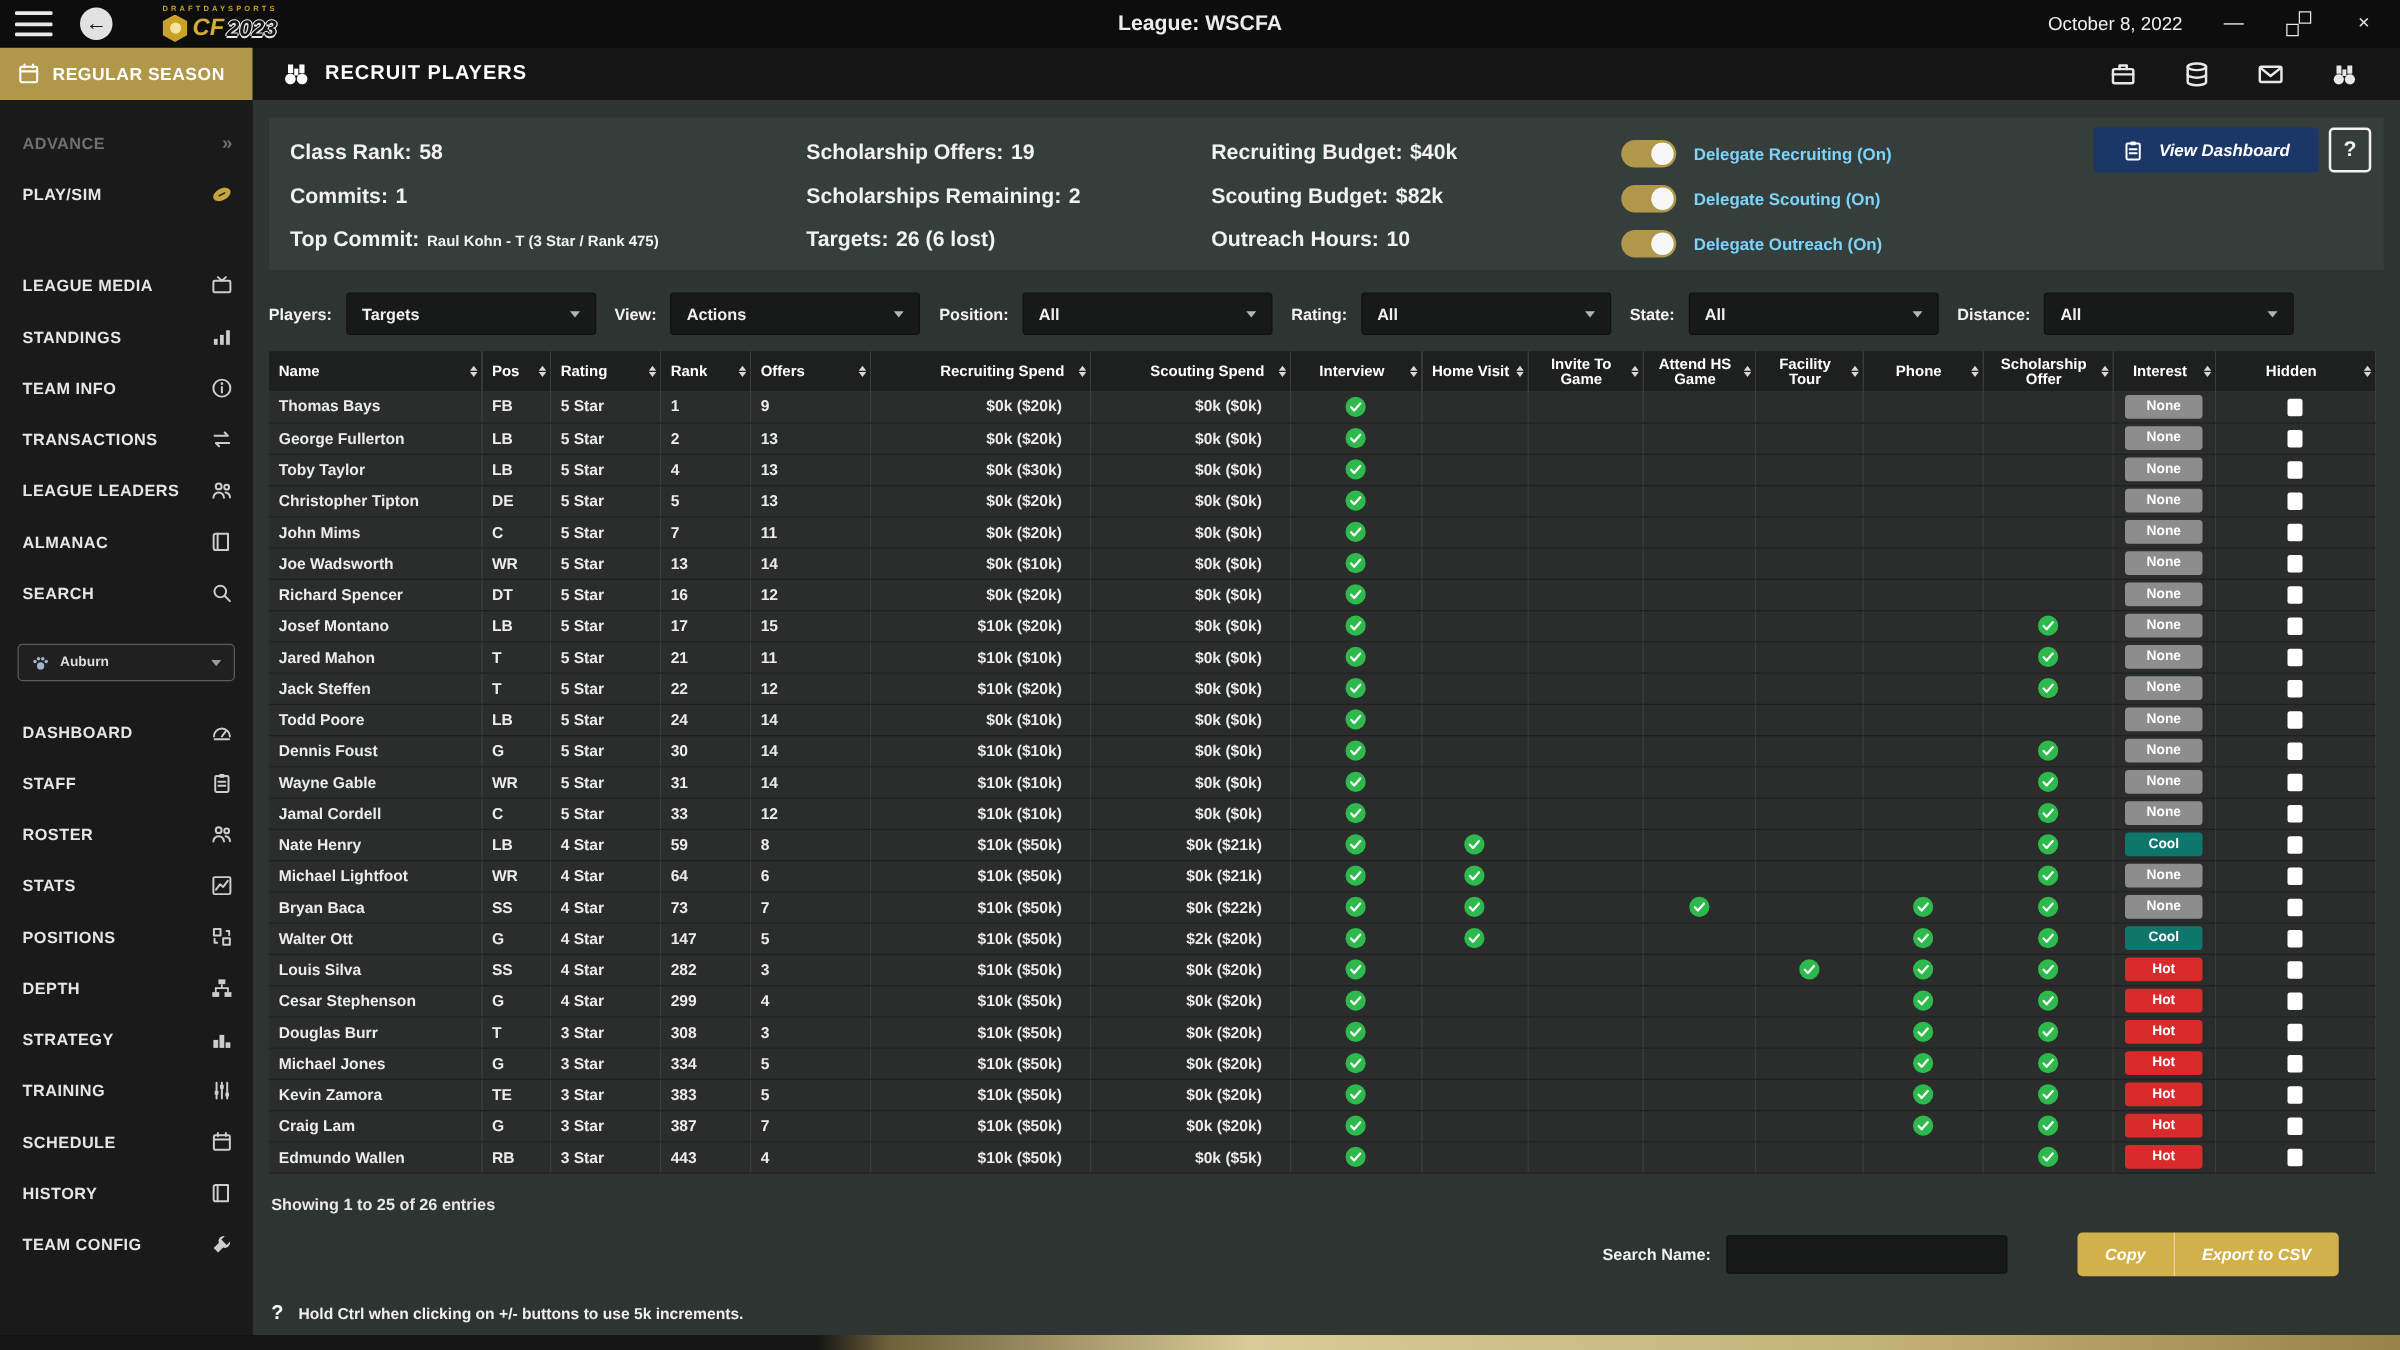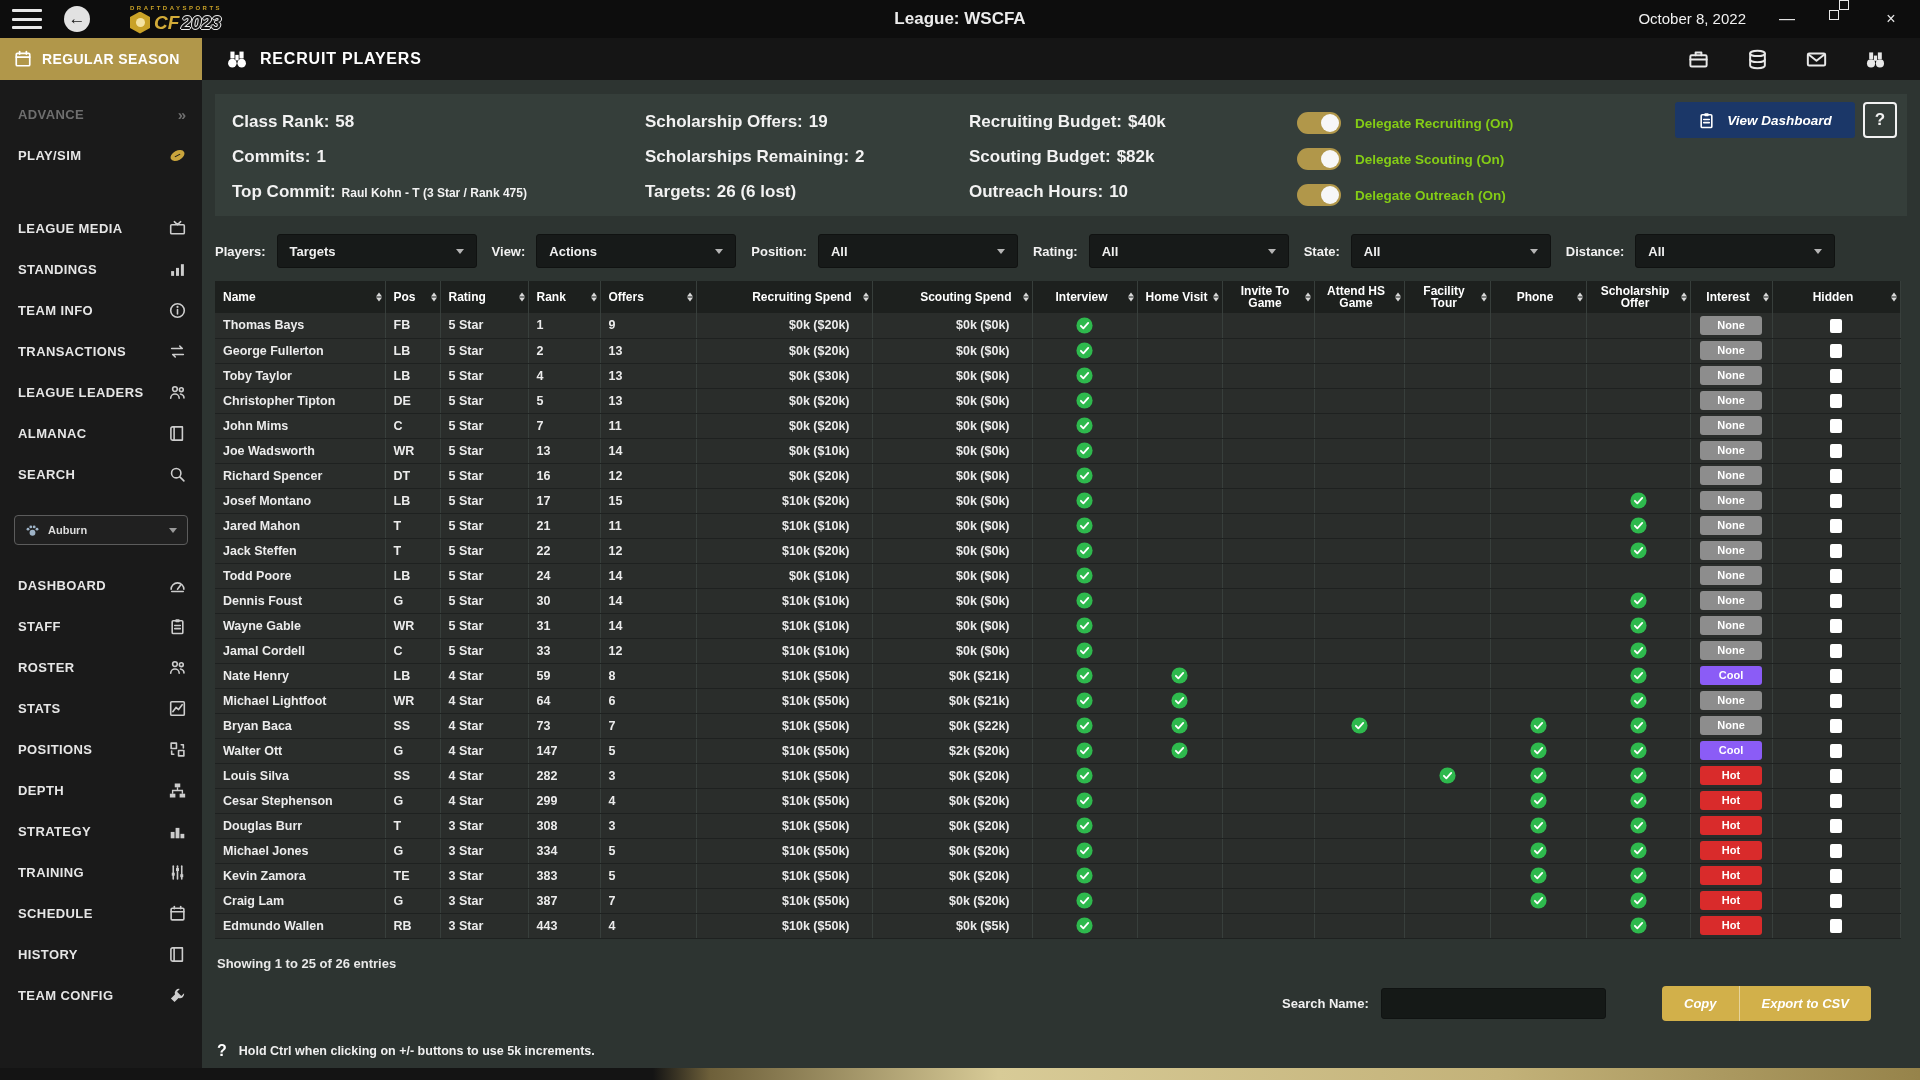--- a/index.html
+++ b/index.html
@@ -12,21 +12,21 @@
   .hamburger i { display:block; height:3px; background:#e8e8e8; border-radius:1px; }
   .back-btn { width:26px; height:26px; border-radius:50%; background:#e2e2e2; color:#1a1a1a; font-size:17px; font-weight:700; display:flex; align-items:center; justify-content:center; margin-left:22px; }
   .logo { display:flex; flex-direction:column; margin-left:40px; line-height:1;justify-content:space-between; }
   .logo-caption { font-size:6px; letter-spacing:2.5px; color:#c9a227; font-weight:700; margin-bottom:1px; }
   .logo-row { display:flex; align-items:center; gap:2px; }
   .logo-hex { width:20px; height:22px; background:#c9a227; clip-path:polygon(50% 0,100% 25%,100% 75%,50% 100%,0 75%,0 25%); display:flex; align-items:center; justify-content:center; margin-right:2px; }
   .logo-hex i { width:9px; height:9px; border-radius:50%; background:#f4e3a1; }
   .logo-cf { font-size:19px; font-weight:900; font-style:italic; color:#d2ab38; }
   .logo-year { font-size:18px; font-weight:900; font-style:italic; color:#141414; text-shadow:-1px 0 #e8e8e8,1px 0 #e8e8e8,0 -1px #e8e8e8,0 1px #e8e8e8; }
   .win-title { position:absolute; left:0; right:0; text-align:center; font-size:17px; font-weight:700; pointer-events:none; }
-  .titlebar-right { margin-left:auto; display:flex; align-items:flex-start; gap:30px; padding-right:18px; }
+  .titlebar-right { margin-left:auto; display:flex; align-items:center; gap:30px; padding-right:18px; }
   .win-date { font-size:15px; color:#f0f0f0; }
   .win-btn { font-size:16px; color:#e8e8e8; width:22px; text-align:center; cursor:pointer; }
   .restore-glyph { position:relative; width:13px; height:13px; }
   .restore-glyph i { position:absolute; border:1.5px solid #e8e8e8; width:10px; height:10px; }
   .restore-glyph i:first-child { right:0; top:0; }
   .restore-glyph i:last-child { left:0; bottom:0; background:#0d0d0d; }
 
   
   .pageheader { position:absolute; left:0; top:38px; width:1920px; height:42px; background:#151515; display:flex; align-items:center; z-index:9; }
   .season-tab { width:202px; height:42px; background:#b1974a; display:flex; align-items:center; gap:10px; padding-left:14px; }
@@ -60,21 +60,21 @@
   .stat-cols { position:absolute; left:17px; top:18px; display:flex; }
   .stat-col { display:flex; flex-direction:column; gap:15px; }
   .stat-col.c1 { width:413px; } .stat-col.c2 { width:324px; } .stat-col.c3 { width:328px; }
   .stat-line { font-size:17px; font-weight:700; color:#f2f2f2; white-space:nowrap; }
   .stat-line .stat-value { margin-left:6px; }
   .stat-line .stat-value.small { font-size:12px; }
   .toggle-col { display:flex; flex-direction:column; gap:14px; }
   .toggle-row { display:flex; align-items:center; gap:14px; }
   .toggle { width:44px; height:22px; border-radius:11px; background:#b1974a; position:relative; cursor:pointer; flex:0 0 auto; }
   .toggle i { position:absolute; right:2px; top:2px; width:18px; height:18px; border-radius:50%; background:#f7f7f7; }
-  .toggle-label { font-size:13.5px; font-weight:700; color:#84cc16; }
+  .toggle-label { font-size:13.5px; font-weight:700; color:#7dd3fc; }
   .dash-btn { position:absolute; right:52px; top:8px; width:180px; height:36px; background:#1b3768; border-radius:3px; display:flex; align-items:center; justify-content:center; gap:12px; cursor:pointer; }
   .dash-btn .icon { width:17px; height:17px; color:#fff; }
   .dash-btn span { font-size:13.5px; font-weight:700; font-style:italic; color:#fff; }
   .help-btn { position:absolute; right:10px; top:8px; width:34px; height:36px; border:2px solid #f2f2f2; border-radius:4px; display:flex; align-items:center; justify-content:center; font-size:17px; font-weight:700; color:#f2f2f2; cursor:pointer; background:transparent; }
 
   .filter-bar { position:absolute; left:13px; top:155px; height:32px; display:flex; align-items:center; gap:15px; }
   .filter-label { font-size:13px; font-weight:700; color:#f2f2f2; margin-right:-4px; }
   .dropdown { width:200px; height:31px; background:#171a19; border:1px solid #101211; border-radius:3px; display:flex; align-items:center; padding:16px 12px; cursor:pointer; }
   .dropdown .dd-value { font-size:13px; font-weight:700; color:#f0f0f0; }
 
@@ -90,21 +90,21 @@
   .sort-icon i { width:0; height:0; border-left:3.5px solid transparent; border-right:3.5px solid transparent; }
   .sort-icon i:first-child { border-bottom:4px solid #d8d8d8; }
   .sort-icon i:last-child { border-top:4px solid #d8d8d8; }
   tbody td { background:#2a2d2b; height:25px; border-bottom:1px solid #1e2120; border-right:1px solid rgba(255,255,255,.055); font-size:12.5px; font-weight:700; color:#ececec; padding:0 6px; white-space:nowrap; overflow:hidden; }
   td.a-left { text-align:left; padding-left:8px; }
   td.a-right { text-align:right; padding-right:22px; }
   td.a-center { text-align:center; }
   .check { display:inline-block; width:17px; height:17px; vertical-align:middle; }
   .badge { display:inline-block; min-width:62px; padding:3px 8px; border-radius:3px; font-size:11px; font-weight:700; color:#fff; line-height:1.2; }
   .badge.none { background:#8d8d8d; }
-  .badge.cool { background:#8b5cf6; }
+  .badge.cool { background:#0f766e; }
   .badge.hot  { background:#d92b2b; }
   .checkbox { display:inline-block; width:12px; height:14px; background:#fff; border-radius:2px; cursor:pointer; vertical-align:middle; }
 
   
   .showing { position:absolute; left:15px; top:876px; font-size:13px; font-weight:600; color:#e8e8e8; }
   .pagination { position:absolute; left:14px; top:902px; display:inline-flex; border:1px solid #c9c9c9; border-radius:5px; overflow:hidden; height:40px; }
   .page-btn { min-width:44px; padding:0 24px; display:flex; align-items:center; justify-content:center; font-size:14.5px; font-weight:600; color:#f0f0f0; cursor:pointer; }
   .page-btn.num { padding:0 18px; }
   .page-btn.disabled { color:#8f8f8f; }
   .page-btn.active { background:#cfa63f; color:#fff; }

